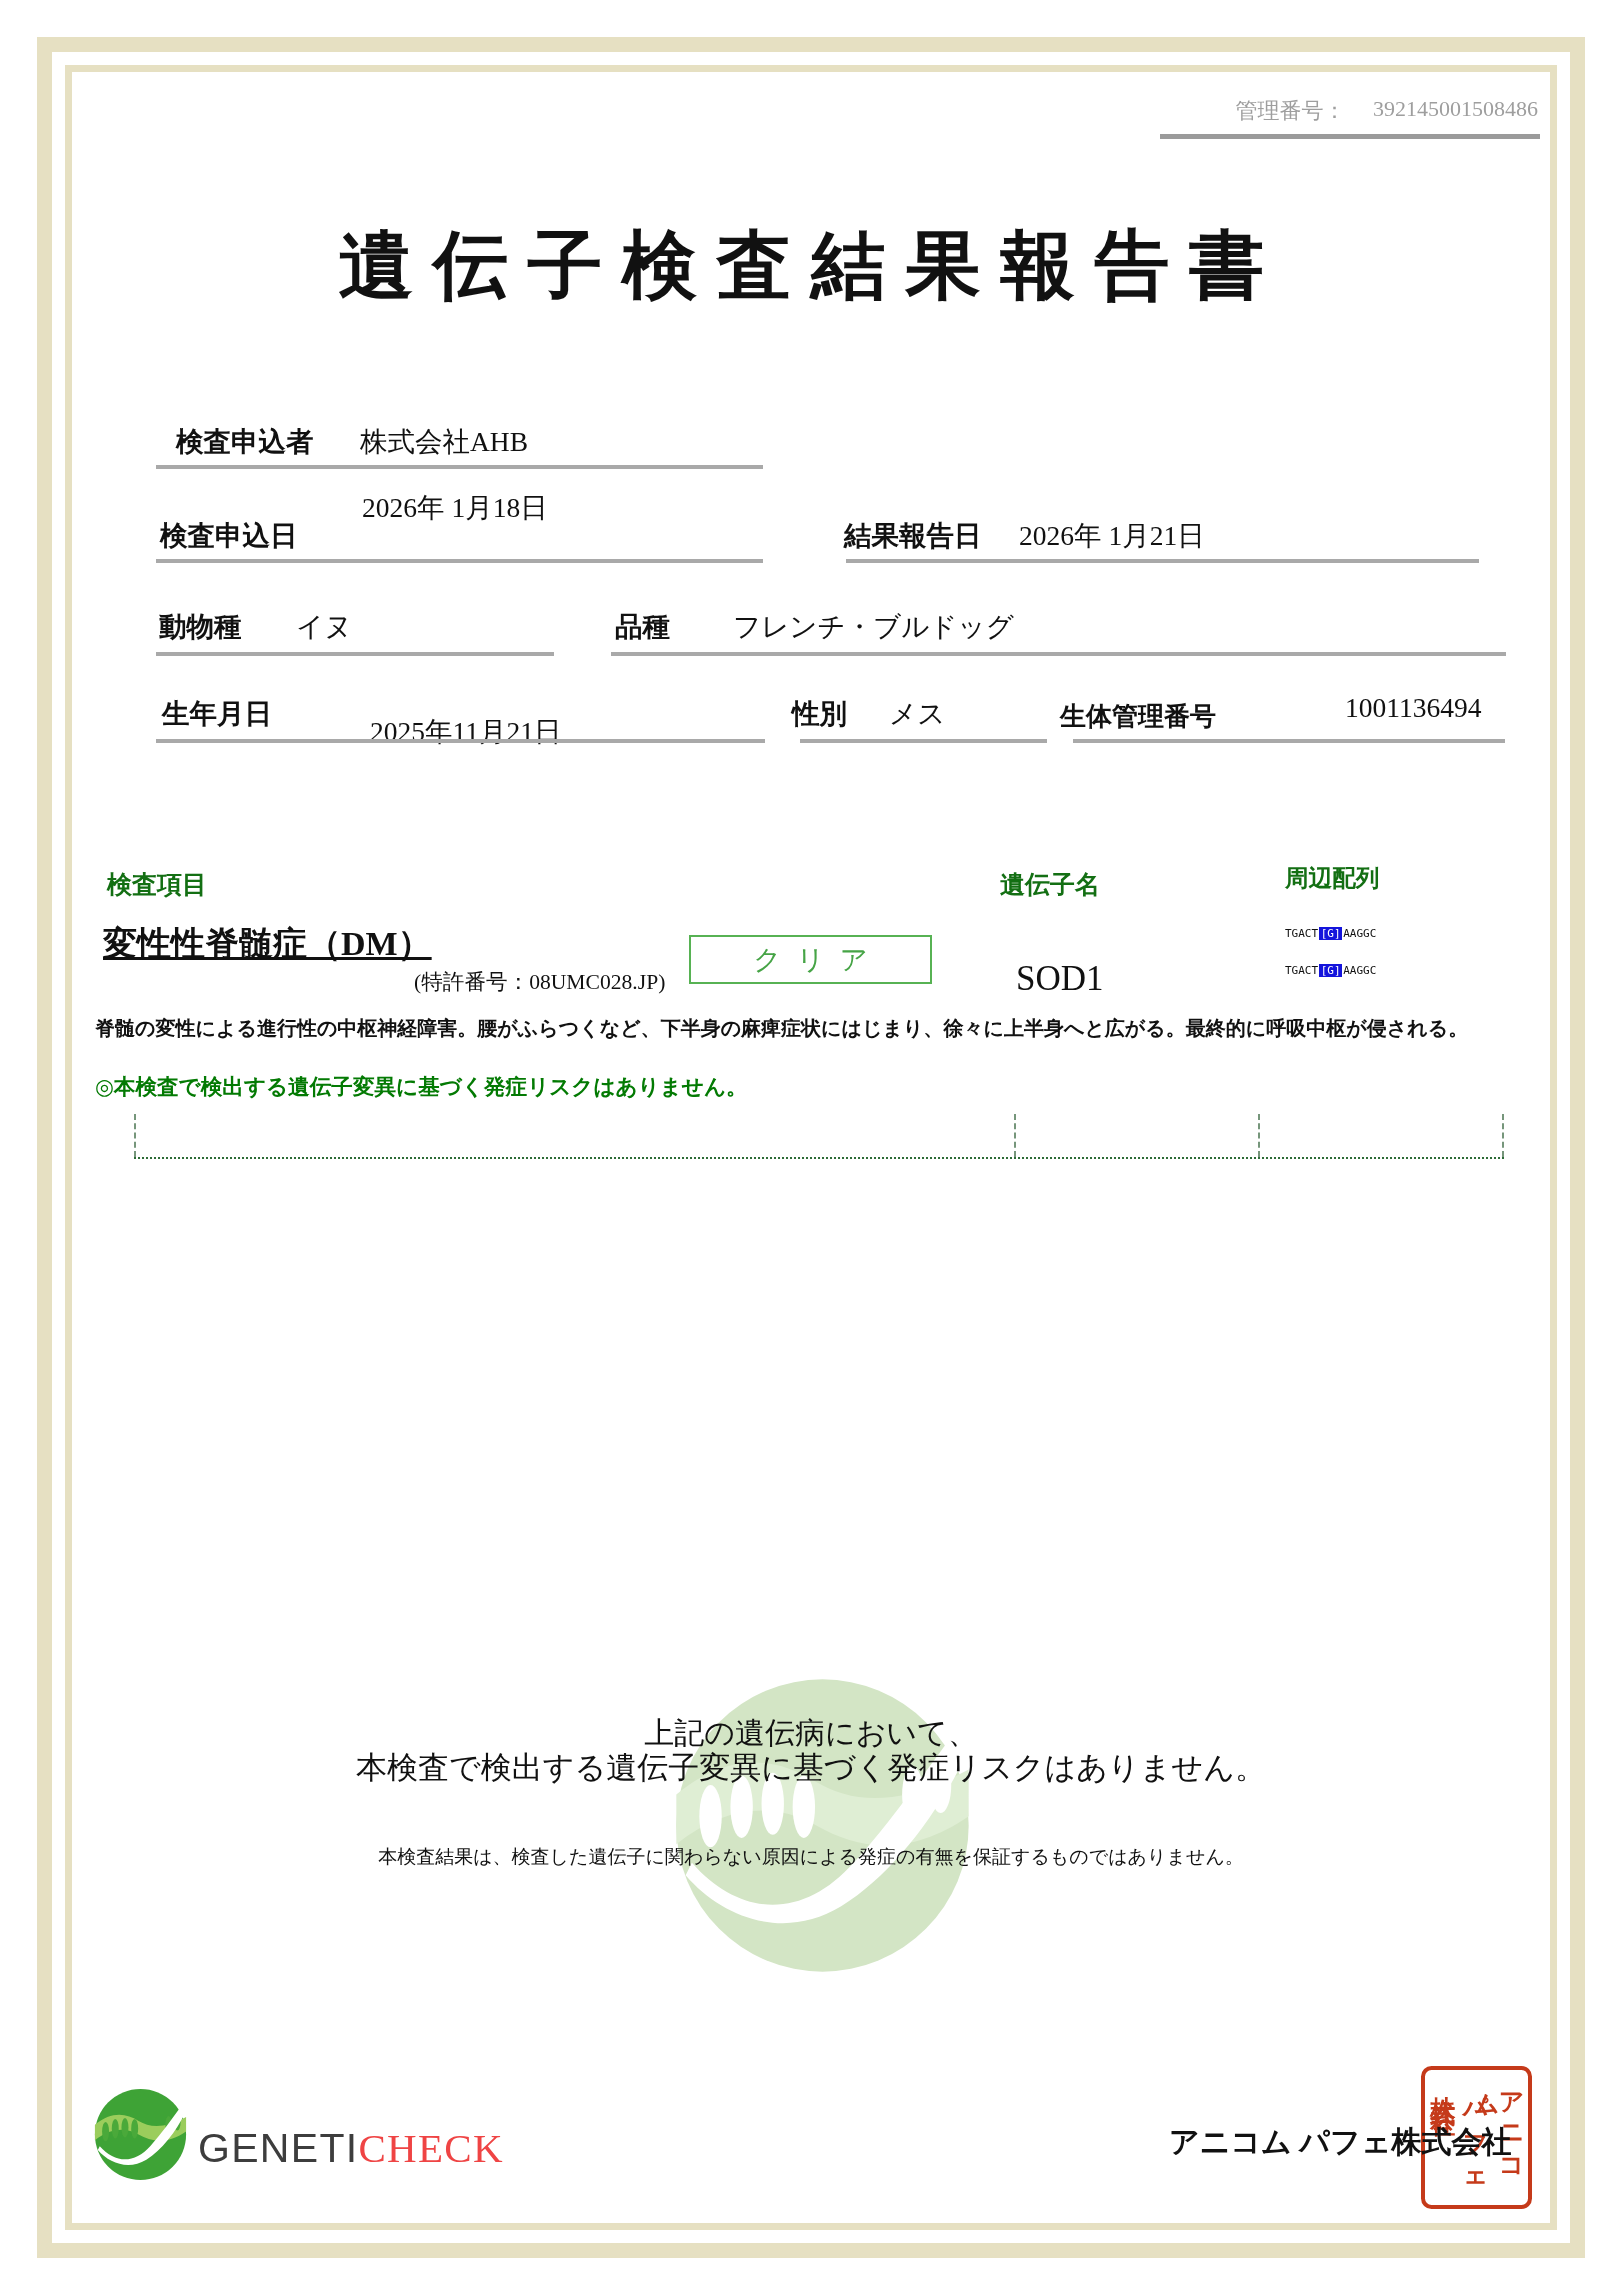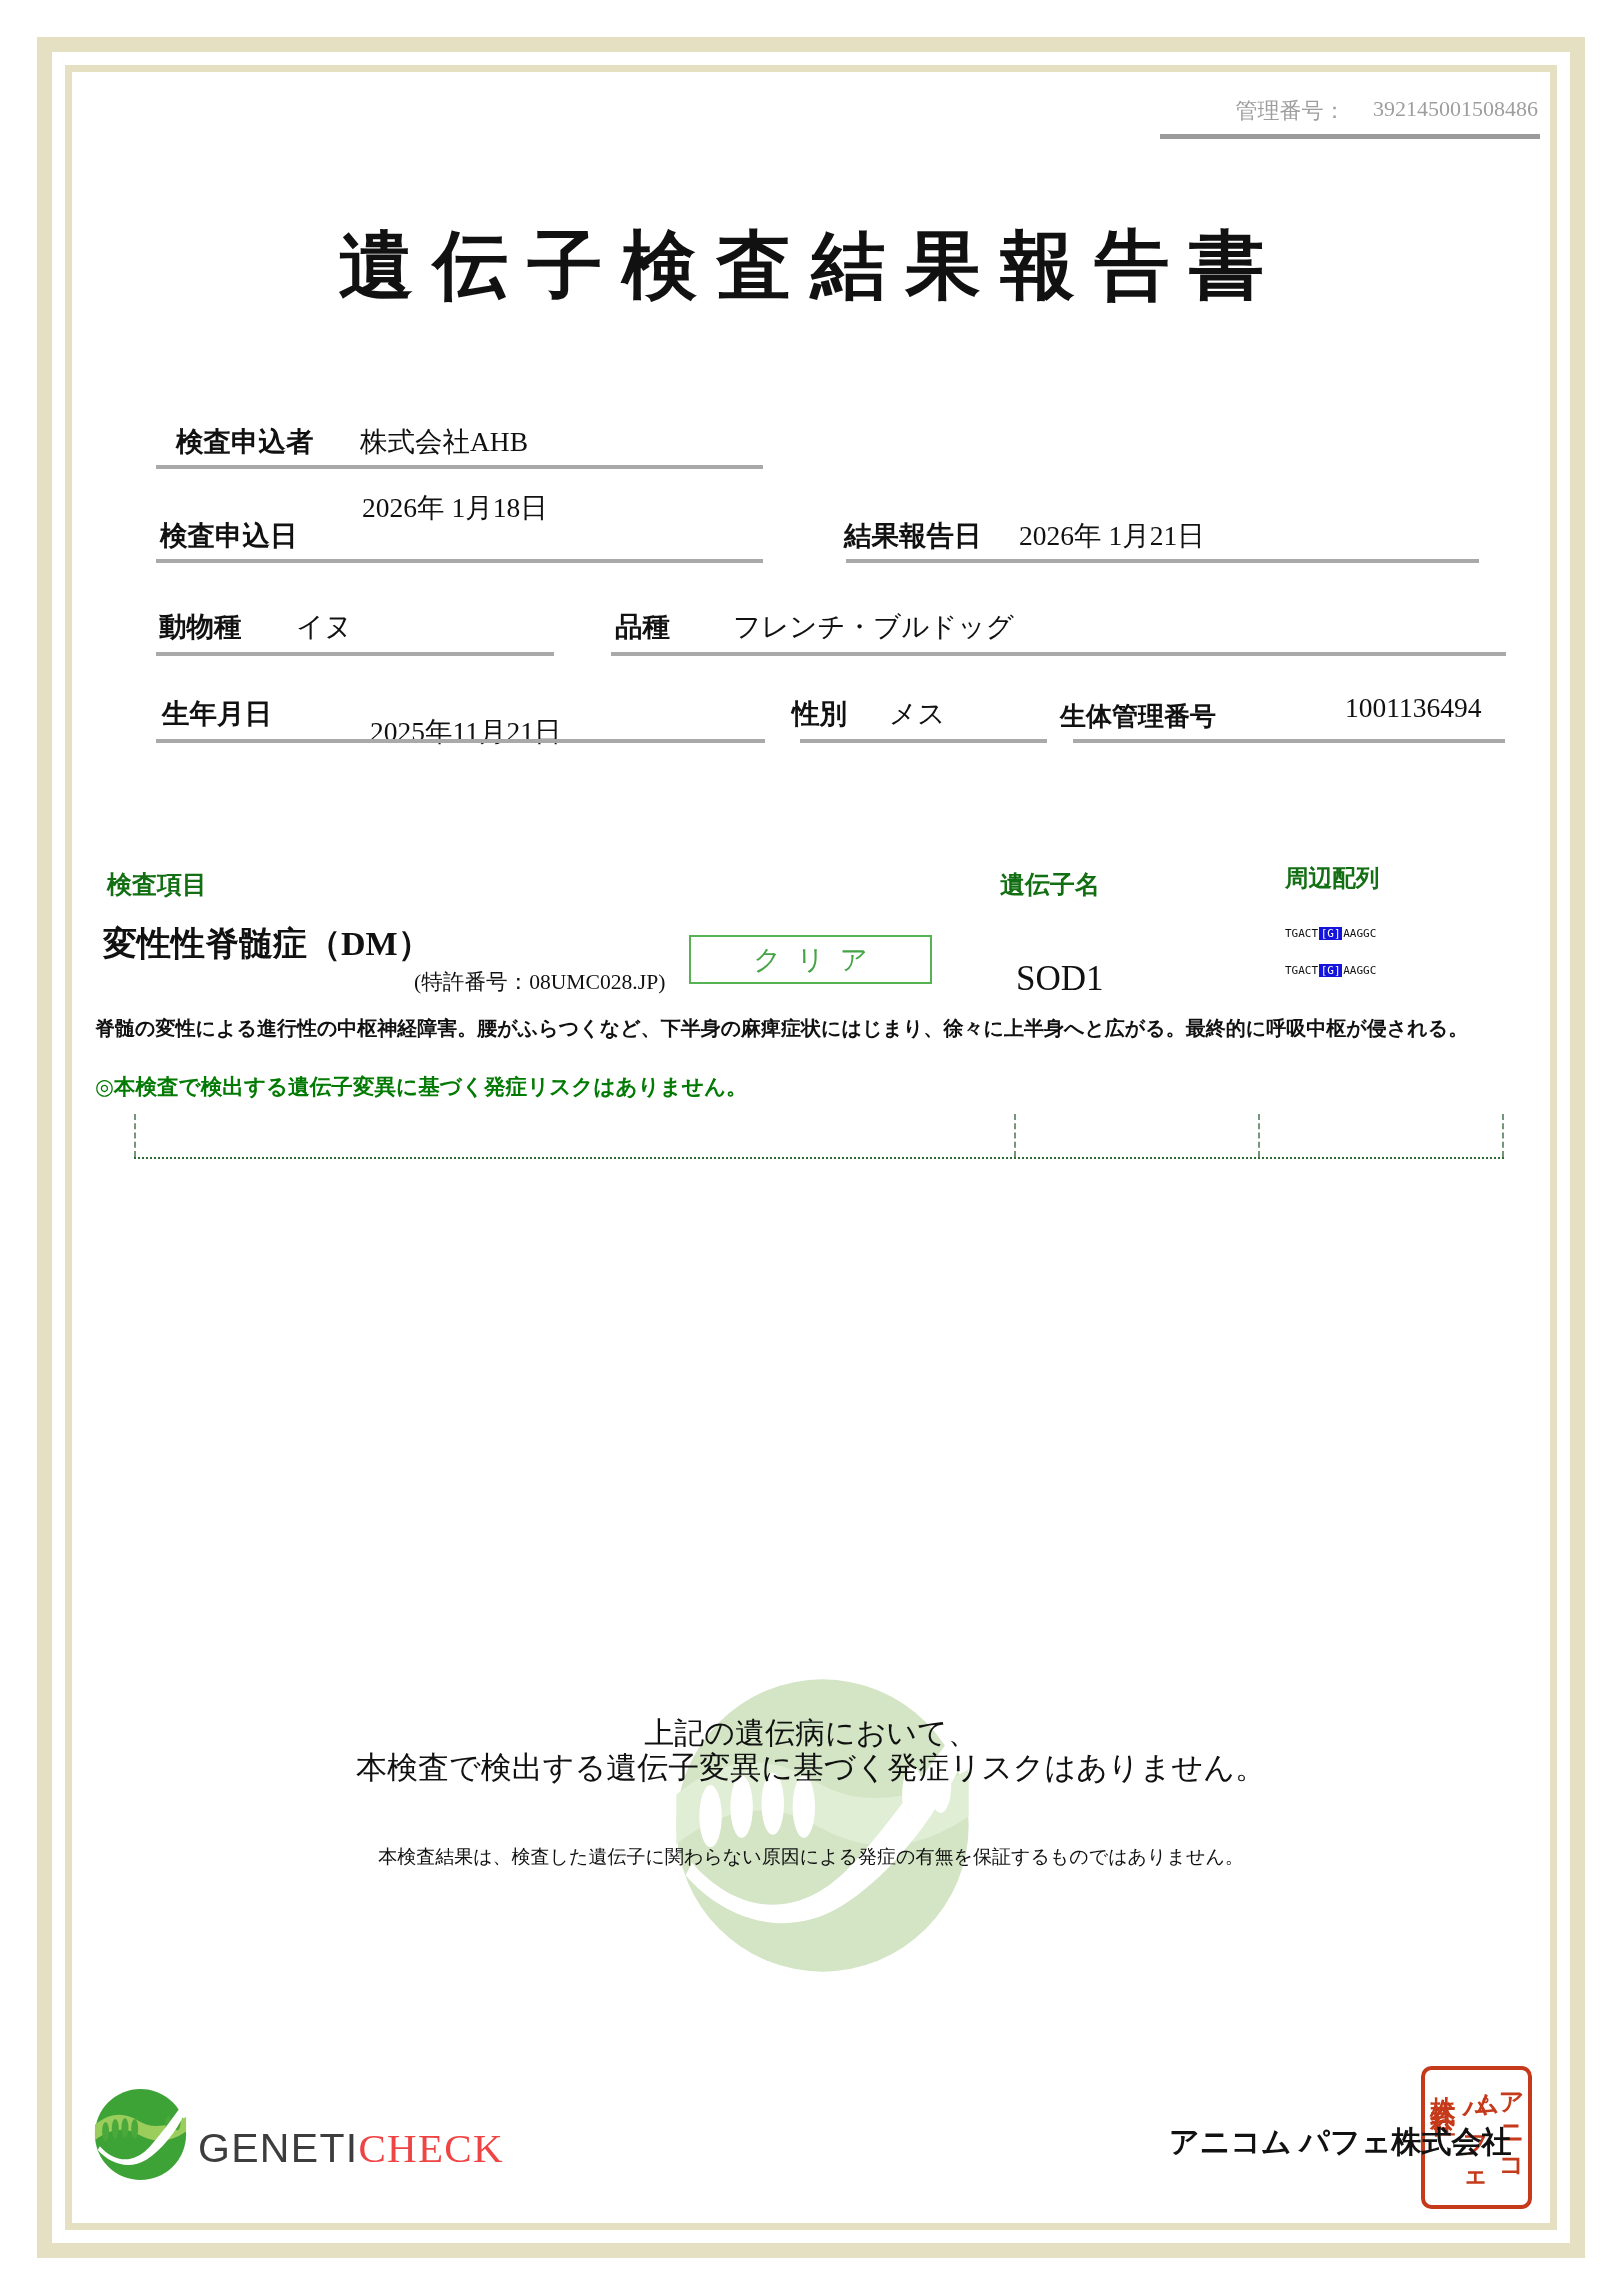--- a/index.html
+++ b/index.html
@@ -10,21 +10,21 @@
                border:15px solid #e6e0c2;pointer-events:none;}
   .frame-inner{position:absolute;left:65px;top:65px;right:65px;bottom:65px;
                border:7.2px solid #e6e0c2;pointer-events:none;}
   .abs{position:absolute;}
   .gray{color:#9e9e9e;}
   .uline{position:absolute;background:#a9a9a9;height:3.9px;}
   .lbl{font-weight:bold;font-size:27.5px;white-space:nowrap;}
   .val{font-size:27.5px;white-space:nowrap;}
   .title{width:100%;text-align:center;font-size:75px;font-weight:bold;letter-spacing:0.26em;white-space:nowrap;}
   .green-h{color:#136f13;font-weight:bold;font-size:25px;white-space:nowrap;}
-  .disease{font-size:34px;font-weight:bold;white-space:nowrap;}
+  .disease{font-size:34px;font-weight:bold;white-space:nowrap;text-decoration:underline;}
   .patent{font-size:21.6px;white-space:nowrap;text-align:center;}
   .badge{display:flex;align-items:center;justify-content:center;
          border:2.6px solid #57b253;color:#46a446;font-size:27.5px;letter-spacing:0.55em;
          text-indent:0.55em;white-space:nowrap;}
   .gene{font-size:35px;white-space:nowrap;margin-top:36px;}
   .seq{font-family:"DejaVu Sans Mono","Liberation Mono",monospace;font-size:11px;white-space:nowrap;color:#111;}
   .seq .hl{background:#1414dc;color:#ffffff;padding:0 1.3px;margin:0 1.3px;}
   .desc{font-size:20px;font-weight:bold;line-height:1.62;width:1436px;text-align:justify;}
   .risk{color:#037a03;font-weight:bold;font-size:21.6px;white-space:nowrap;}
   .dot-h{position:absolute;border-top:2.6px dotted #2d6b36;height:0;}

